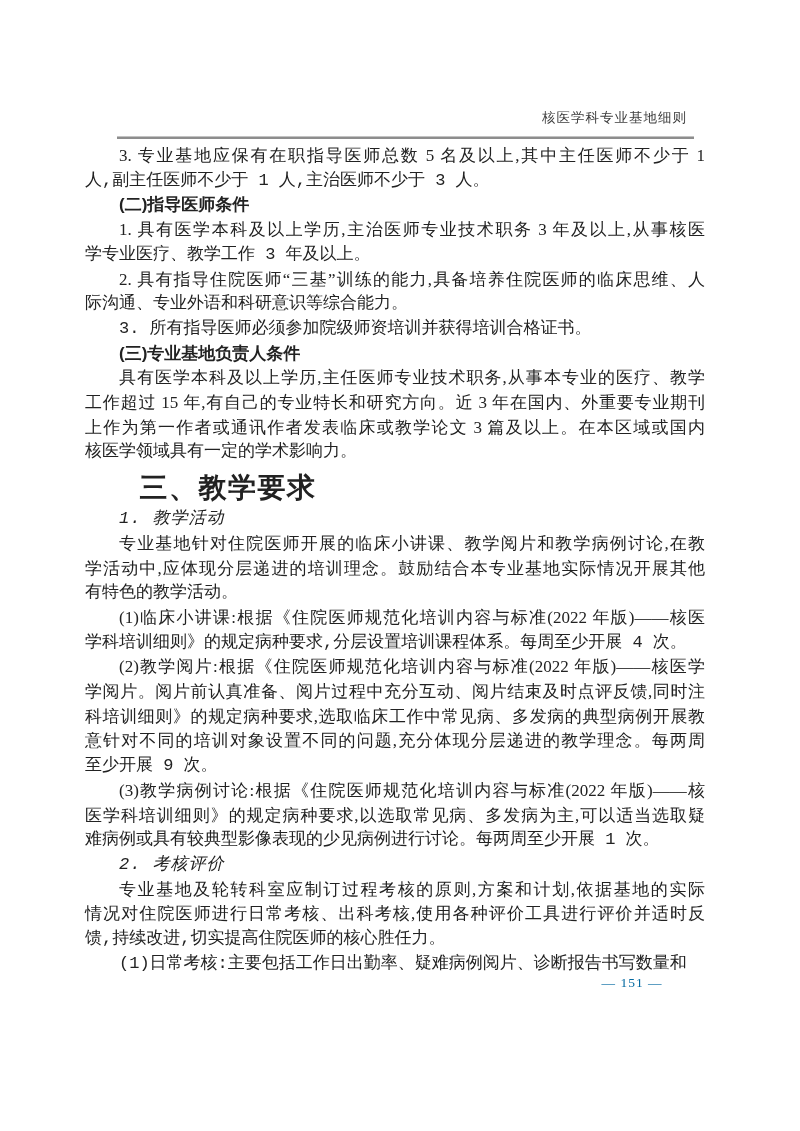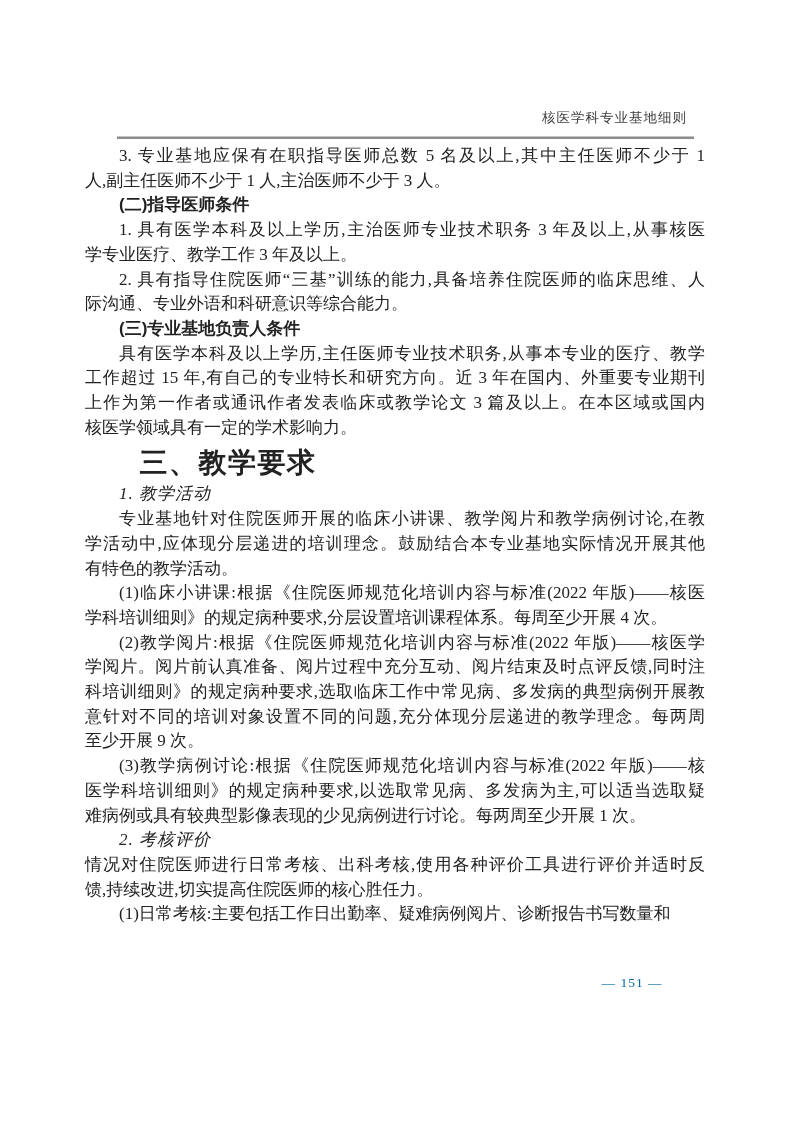--- a/index.html
+++ b/index.html
@@ -31,21 +31,21 @@
     font-size:17px;
     line-height:24.7px;
   }
   .blk{margin:0;}
   .ln{
     text-align:justify;
     text-align-last:justify;
     text-justify:inter-character;
     white-space:normal;
   }
-  .ln.fin{text-align-last:left;}
+  .ln.fin{text-align-last:left;font-family:Liberation Mono, monospace;}
   .blk.body .ln.first{text-indent:2em;}
   .blk.subhead-bold .ln{
     font-family:"Liberation Sans","DejaVu Sans",sans-serif;
     font-weight:700;
     text-align-last:left;
     text-indent:2em;
   }
   .blk.subhead-kai .ln{
     font-style:italic;
     text-align-last:left;
@@ -91,20 +91,23 @@
         <div class="ln first fin">(二)指导医师条件</div>
       </div>
       <div class="blk body">
         <div class="ln first">1. 具有医学本科及以上学历,主治医师专业技术职务 3 年及以上,从事核医</div>
         <div class="ln fin">学专业医疗、教学工作 3 年及以上。</div>
       </div>
       <div class="blk body">
         <div class="ln first">2. 具有指导住院医师“三基”训练的能力,具备培养住院医师的临床思维、人</div>
         <div class="ln fin">际沟通、专业外语和科研意识等综合能力。</div>
       </div>
+      <div class="blk body">
+        <div class="ln first fin">3. 所有指导医师必须参加院级师资培训并获得培训合格证书。</div>
+      </div>
       <div class="blk subhead-bold">
         <div class="ln first fin">(三)专业基地负责人条件</div>
       </div>
       <div class="blk body">
         <div class="ln first">具有医学本科及以上学历,主任医师专业技术职务,从事本专业的医疗、教学</div>
         <div class="ln">工作超过 15 年,有自己的专业特长和研究方向。近 3 年在国内、外重要专业期刊</div>
         <div class="ln">上作为第一作者或通讯作者发表临床或教学论文 3 篇及以上。在本区域或国内</div>
         <div class="ln fin">核医学领域具有一定的学术影响力。</div>
       </div>
       <div class="blk section-title">
@@ -131,20 +134,21 @@
       </div>
       <div class="blk body">
         <div class="ln first">(3)教学病例讨论:根据《住院医师规范化培训内容与标准(2022 年版)——核</div>
         <div class="ln">医学科培训细则》的规定病种要求,以选取常见病、多发病为主,可以适当选取疑</div>
         <div class="ln fin">难病例或具有较典型影像表现的少见病例进行讨论。每两周至少开展 1 次。</div>
       </div>
       <div class="blk subhead-kai">
         <div class="ln first fin">2. 考核评价</div>
       </div>
       <div class="blk body">
+        <div class="ln first">专业基地及轮转科室应制订过程考核的原则,方案和计划,依据基地的实际</div>
         <div class="ln">情况对住院医师进行日常考核、出科考核,使用各种评价工具进行评价并适时反</div>
         <div class="ln fin">馈,持续改进,切实提高住院医师的核心胜任力。</div>
       </div>
       <div class="blk body">
         <div class="ln first fin">(1)日常考核:主要包括工作日出勤率、疑难病例阅片、诊断报告书写数量和</div>
       </div>
     </div>
   <div class="page-footer">— 151 —</div>
 </div>
 

